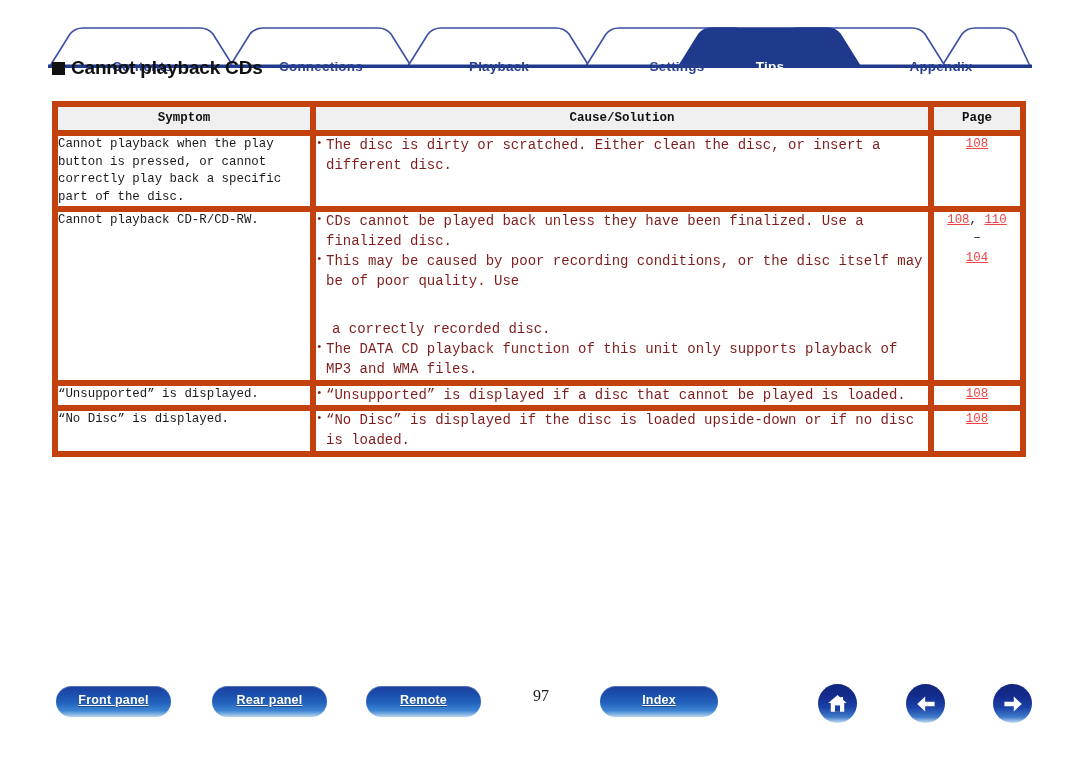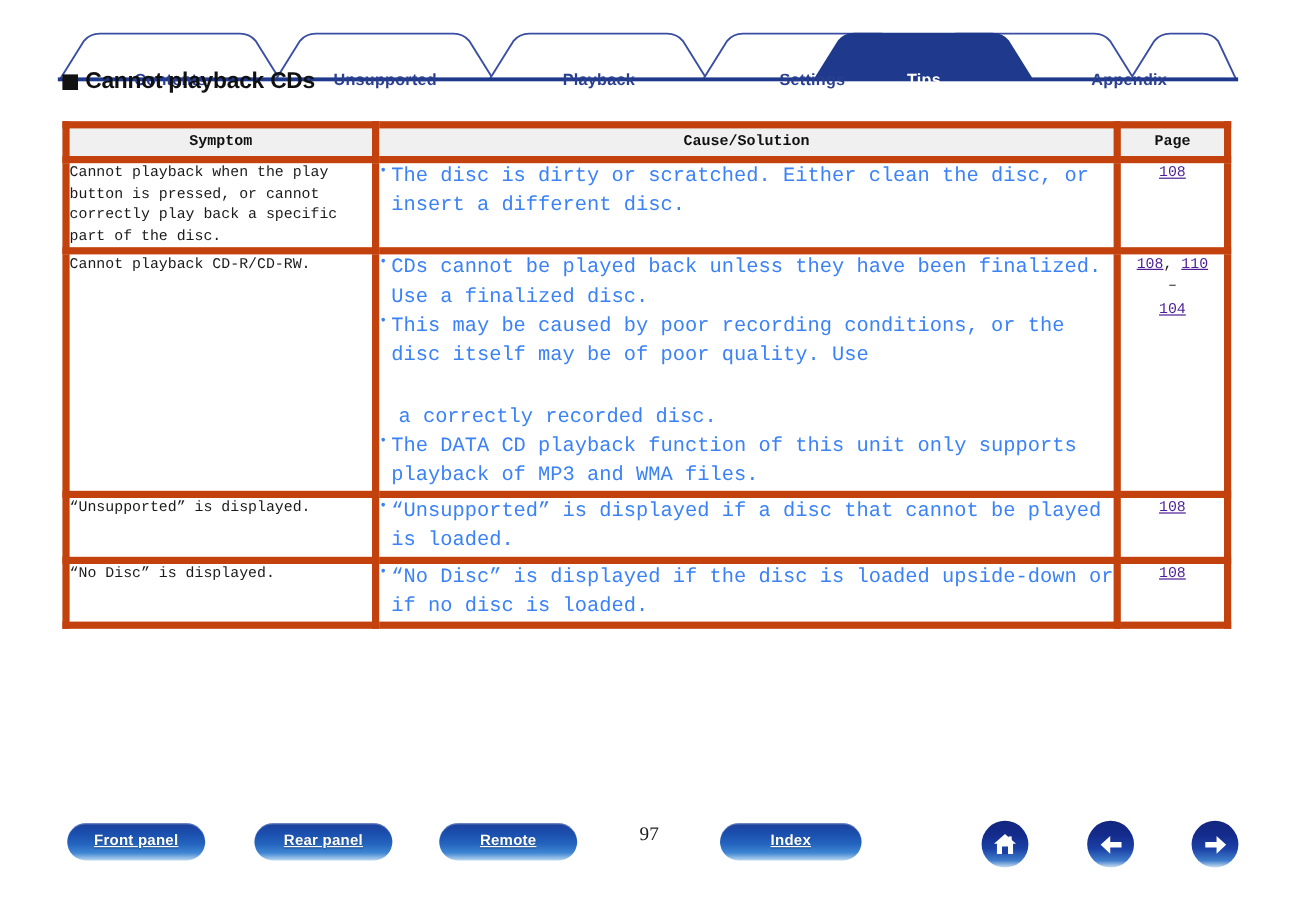--- a/index.html
+++ b/index.html
@@ -93,24 +93,24 @@
   .col-cause   { width: 618px; }
   .col-page    { width: 92px; }
 
   .cell-symptom {
     font-size: 12.4px;
     line-height: 1.42;
     padding: 4px 5px 5px 6px;
     color: #1a1a1a;
   }
   .cell-cause {
-    font-size: 17px;
+    font-size: 14px;
     line-height: 1.42;
     padding: 4px 5px 5px 6px;
-    color: #3b82f6;
+    color: #7f1d1d;
   }
   .cell-page {
     font-size: 12.4px;
     line-height: 1.42;
     padding: 4px 5px 5px 5px;
     text-align: center;
     color: #1a1a1a;
   }
   .bullet-line {
     position: relative;
@@ -123,21 +123,21 @@
     left: 0;
     top: 0;
     font-size: 11px;
   }
   .cont-line {
     padding-left: 16px;
     margin-top: 28px;
   }
   .pagelink {
     text-decoration: underline;
-    color: #4c1d95;
+    color: #ef4444;
     cursor: pointer;
   }
   .page-dash {
     display: block;
   }
   .page-gap-1 { height: 2px; }
 
   
   .footer {
     position: absolute;
@@ -225,21 +225,21 @@
       <path d="M 894,40 L 914,8 Q 919,2 927,2 L 954,2 Q 962,2 967,8 L 982,40"></path>
       <path d="M 716,40 L 736,8 Q 741,2 749,2 L 864,2 Q 872,2 877,8 L 897,40"></path>
     </g>
 
     <path d="M 631,40 L 651,8 Q 656,2 664,2 L 779,2 Q 787,2 792,8 L 812,40 Z" fill="#1f3a8c" stroke="#1f3a8c" stroke-width="1.6"></path>
 
     <rect x="0" y="38.5" width="984" height="3.5" fill="#1f3a8c"></rect>
   </svg>
 
   <div class="tab-label" style="left:94px;">Contents</div>
-  <div class="tab-label" style="left:273px;">Unsupported</div>
+  <div class="tab-label" style="left:273px;">Connections</div>
   <div class="tab-label" style="left:451px;">Playback</div>
   <div class="tab-label" style="left:629px;">Settings</div>
   <div class="tab-label active" style="left:722px;">Tips</div>
   <div class="tab-label" style="left:893px;">Appendix</div>
 </div>
 
 <div class="section-heading">
   <span class="heading-square"></span>
   <span>Cannot playback CDs</span>
 </div>

